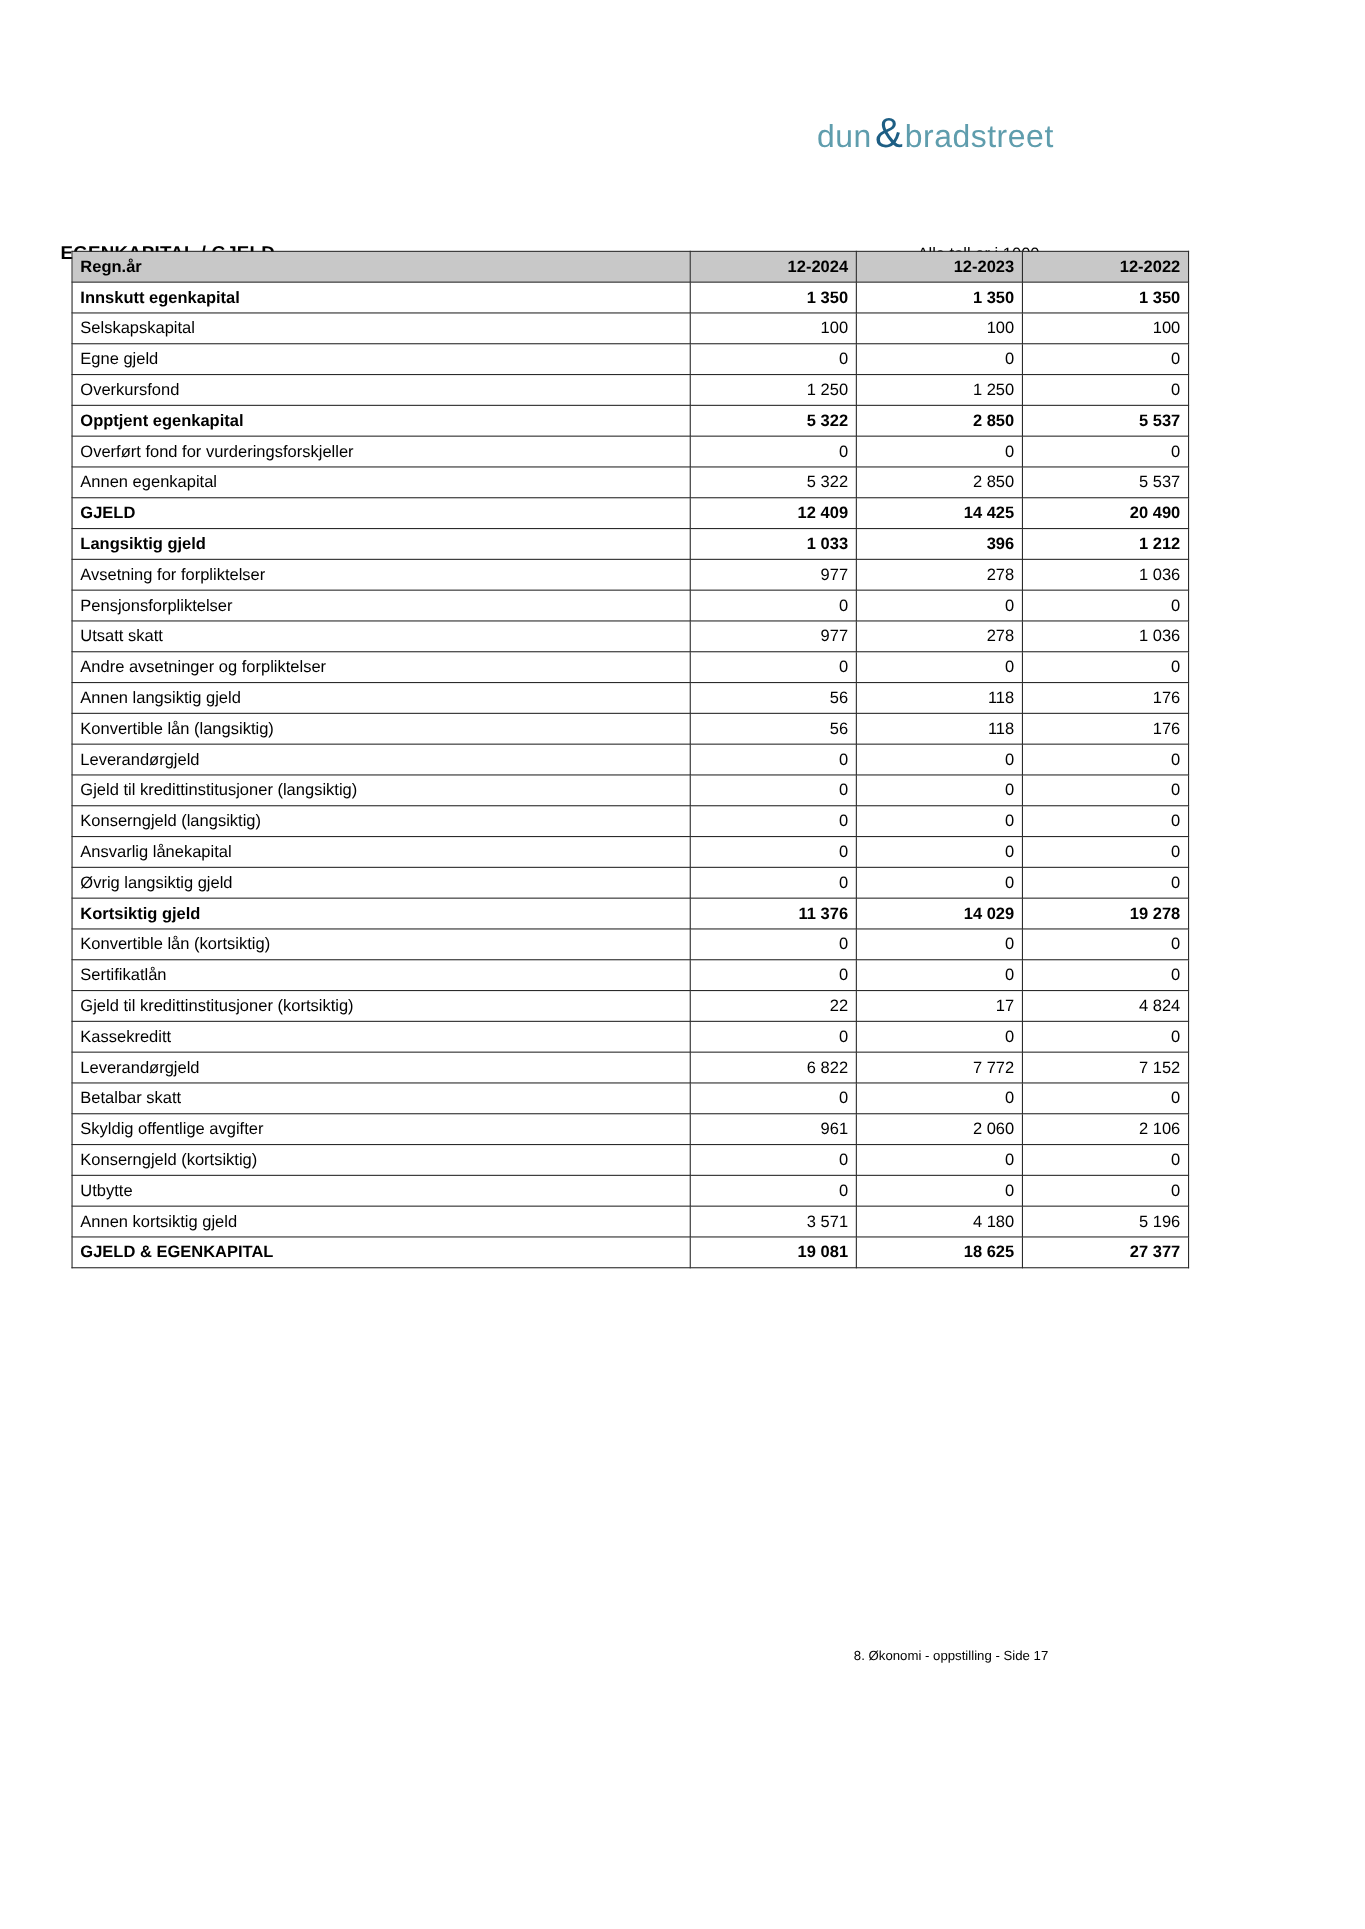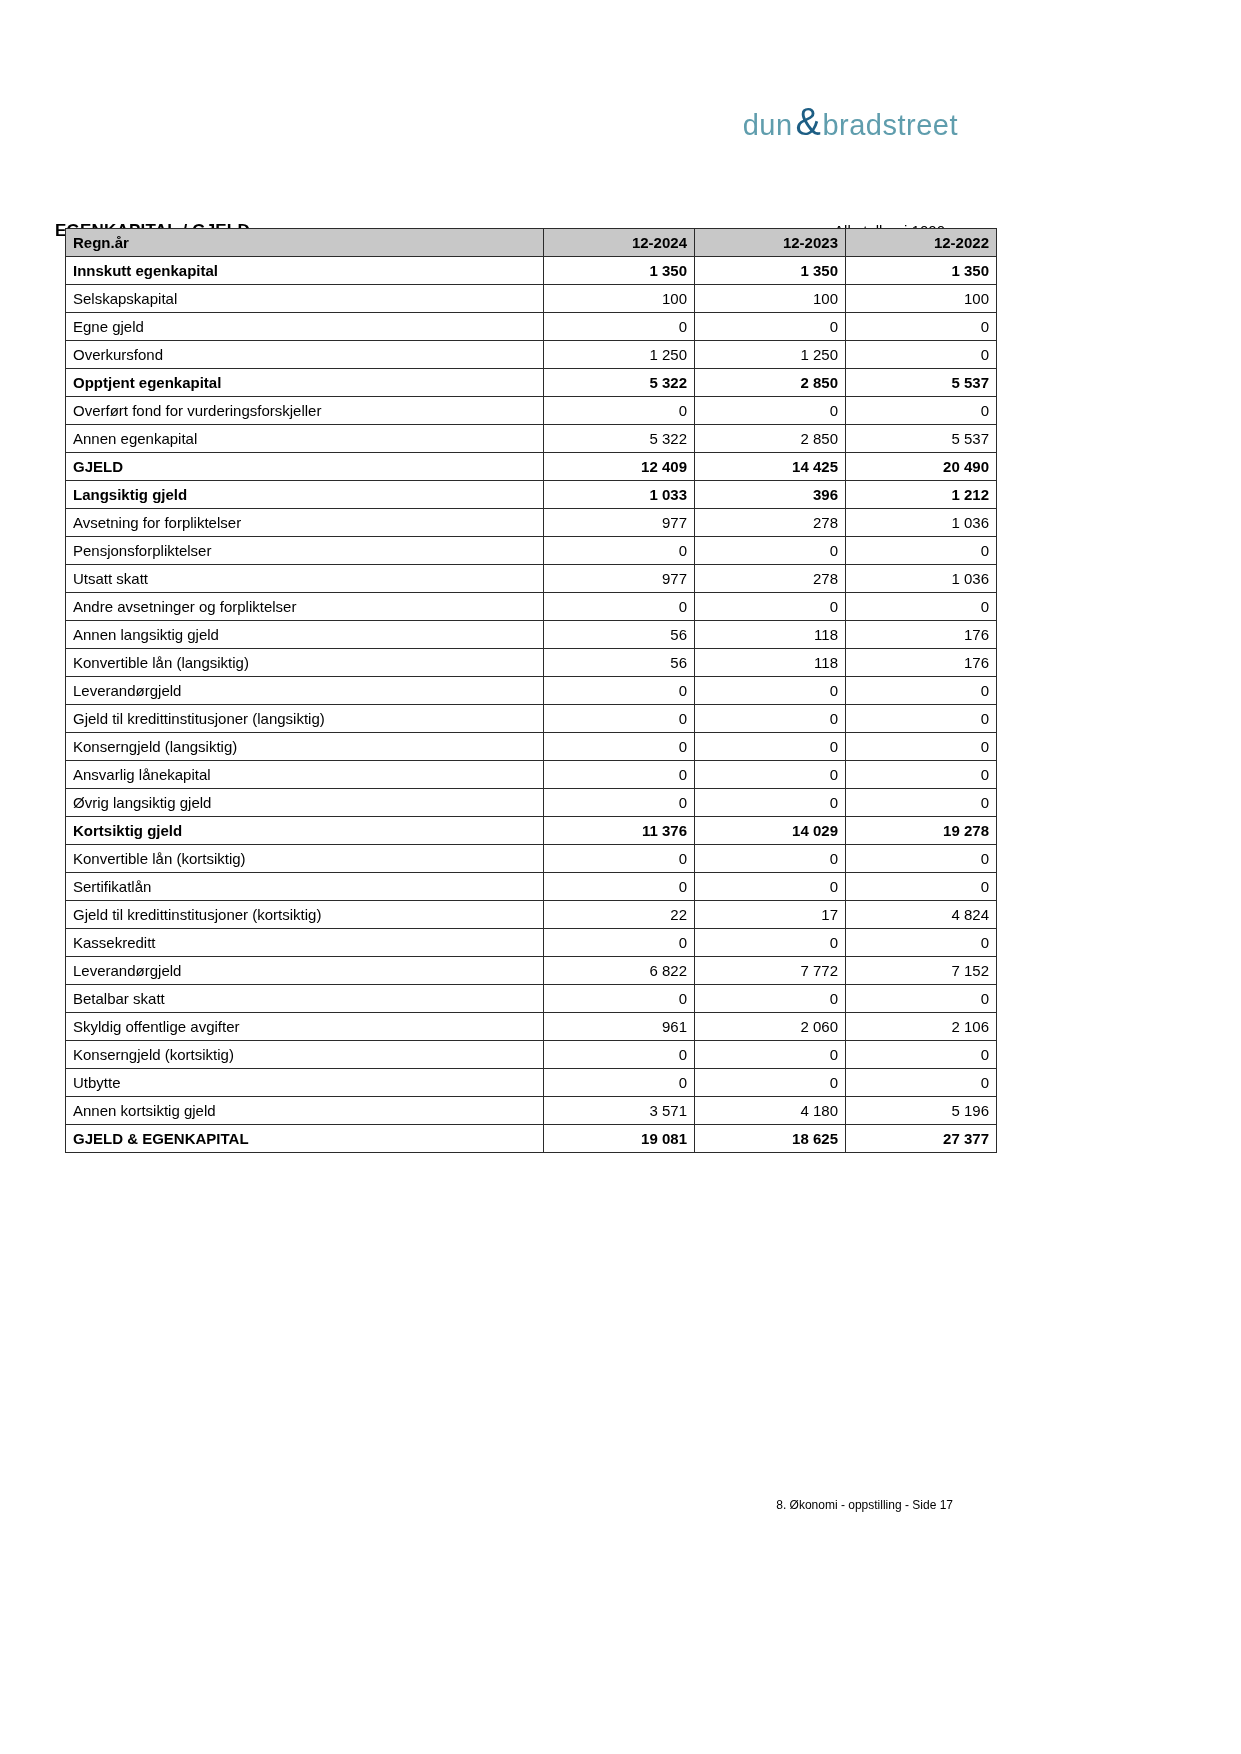--- a/index.html
+++ b/index.html
@@ -58,21 +58,21 @@
   .units-note {
     font-size: 15px;
     margin-top: 24px;
   }
 
   
   .report-table {
     position: absolute;
     top: 228px;
     left: 65px;
-    width: 932px;
+    width: 1016px;
     border-collapse: collapse;
     font-size: 15px;
     table-layout: fixed;
   }
   .report-table th,
   .report-table td {
     border: 1px solid #2b2b2b;
     height: 27px;
     padding: 0 7px;
     vertical-align: middle;

